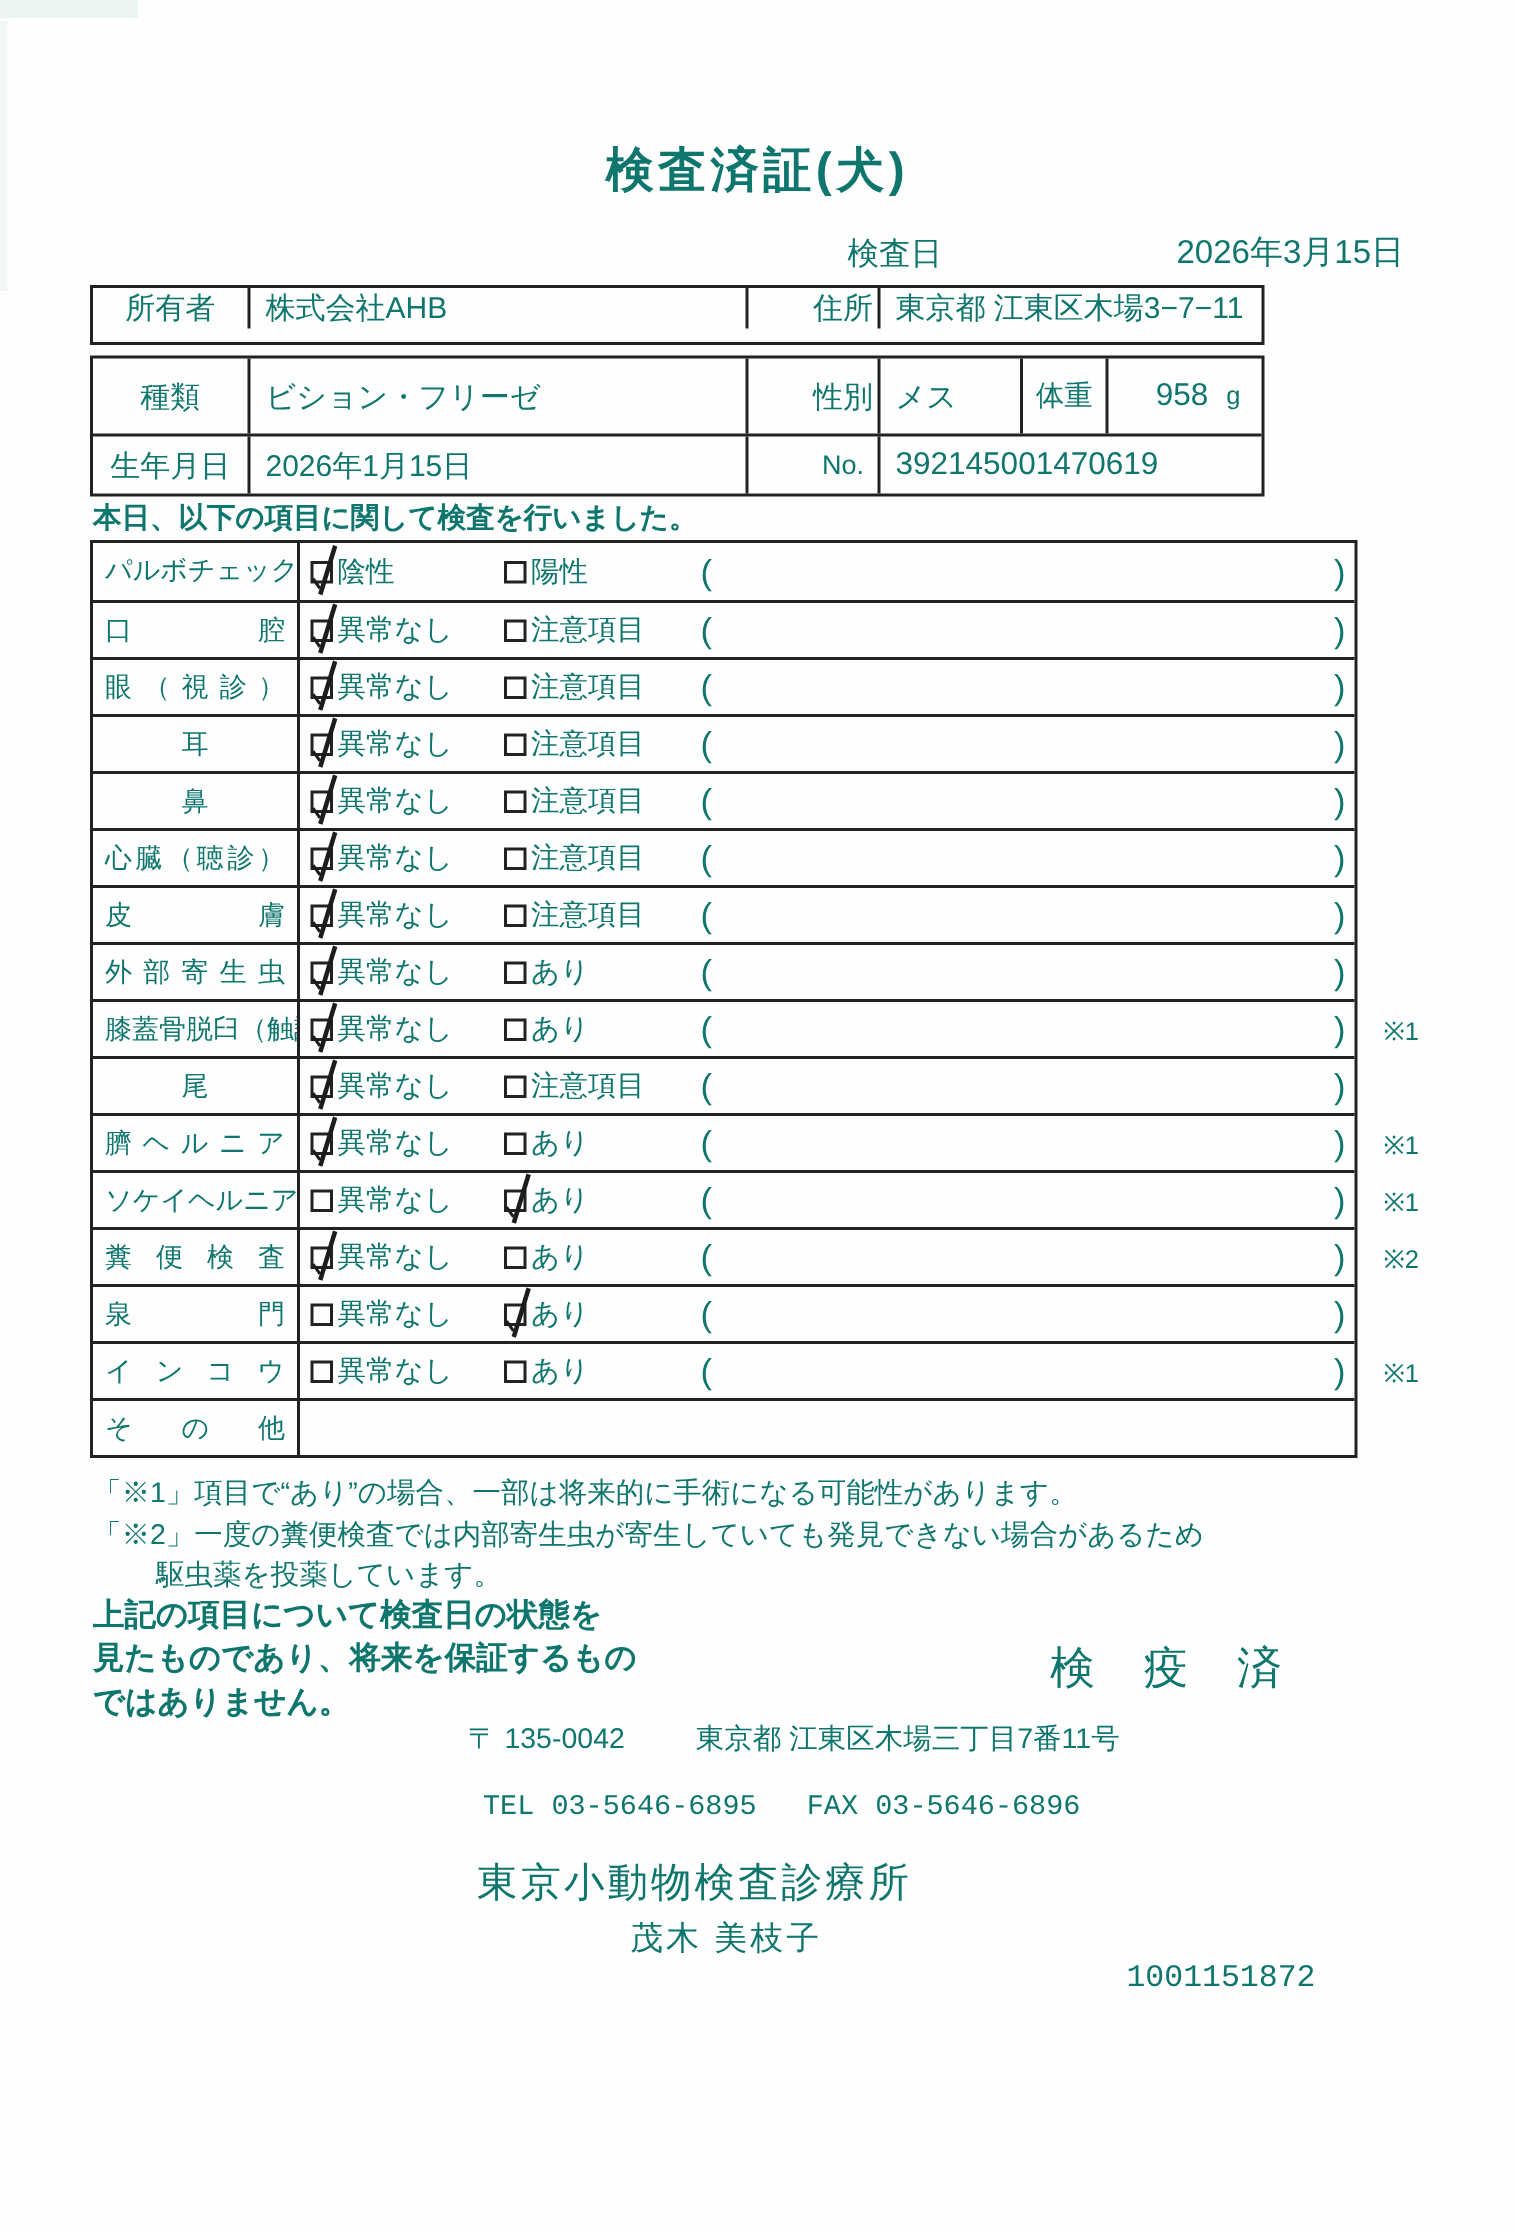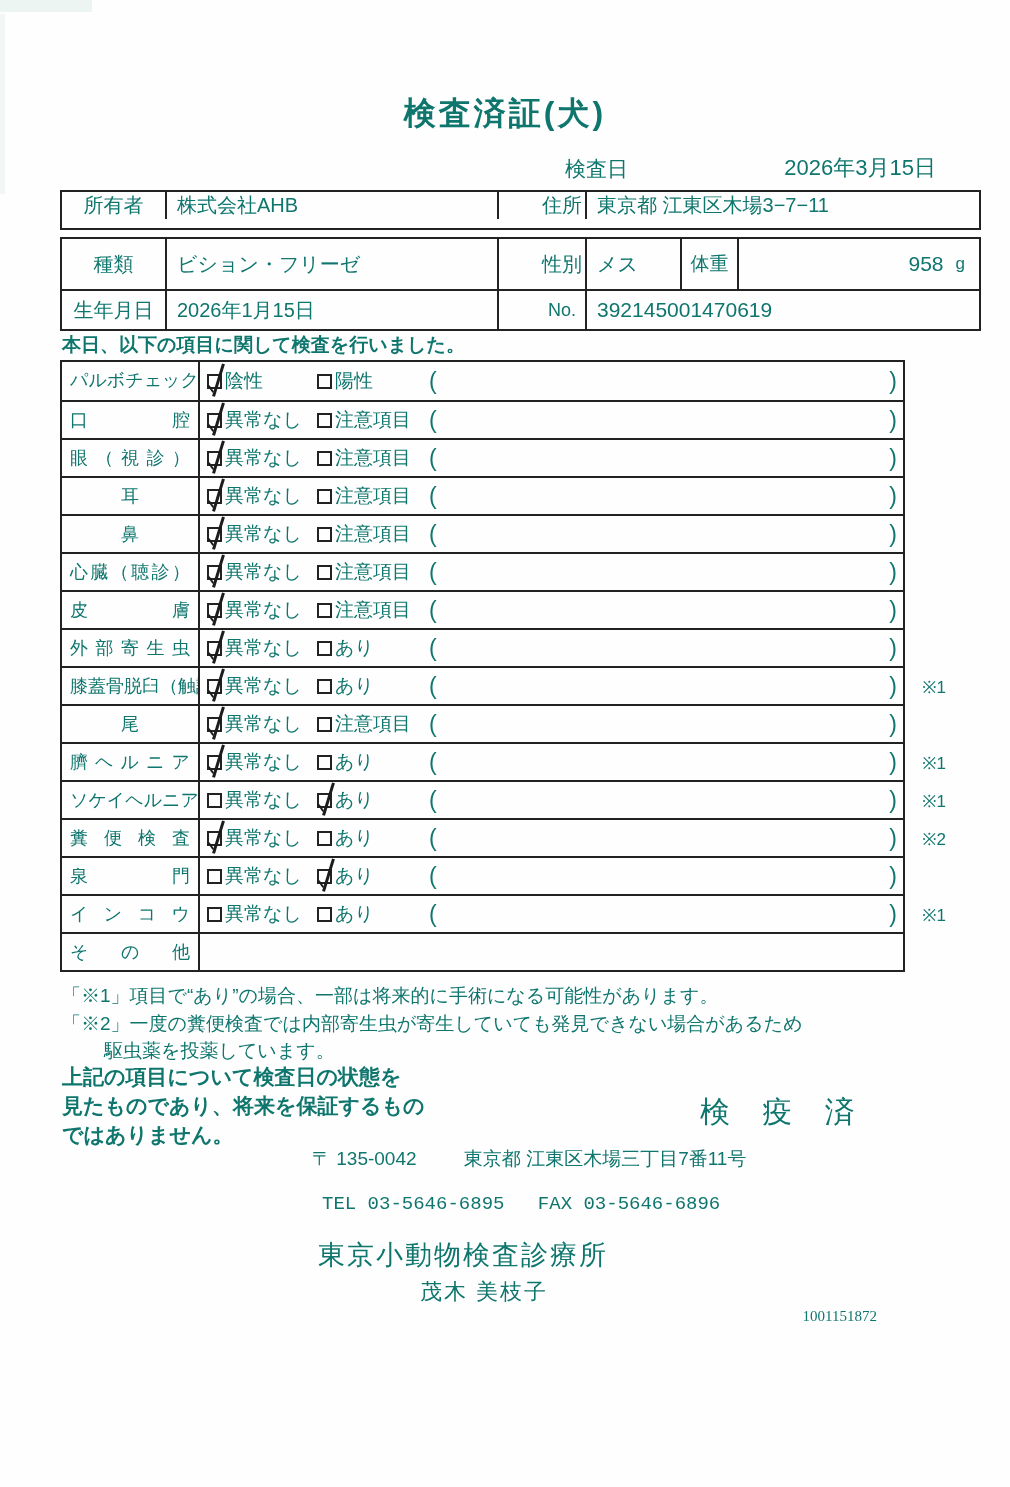--- a/index.html
+++ b/index.html
@@ -12,21 +12,21 @@
   }
   .scan-tint { position:absolute; top:0; left:0; width:92px; height:12px; background:#ecf5f1; }
   .scan-tint-v { position:absolute; top:14px; left:0; width:5px; height:180px; background:#f2f6f4; }
 
   .title { position:absolute; top:92px; left:0; width:100%; text-align:center;
            font-size:32px; font-weight:bold; letter-spacing:3px; }
 
   .date-label { position:absolute; top:155px; left:565px; font-size:21px; }
   .date-value { position:absolute; top:153px; right:74px; font-size:22px; }
 
-  .tbl { position:absolute; left:60px; width:921px; border:2px solid #222; }
+  .tbl { position:absolute; left:60px; width:783px; border:2px solid #222; }
   .tbl-row { display:flex; }
   .tbl-row + .tbl-row { border-top:2px solid #222; }
   .cell { display:flex; align-items:center; font-size:20px; }
   .cell.lab { justify-content:center; }
   .cell.val { padding-left:10px; }
   .bR { border-right:2px solid #222; }
 
   #owner-table { top:190px; height:40px; }
   #pet-table   { top:237px; }
   .r1 { height:50px; }
@@ -43,21 +43,21 @@
   .intro { position:absolute; top:332px; left:62px; font-size:19px; font-weight:600; }
 
   .chk-table { position:absolute; left:60px; top:360px; width:845px; border:2px solid #222; }
   .chk-row { display:flex; height:38px; position:relative; }
   .chk-row + .chk-row { border-top:2px solid #222; }
   .chk-label { width:138px; border-right:2px solid #222; font-size:18px;
                line-height:36px; padding:0 8px; text-align:justify; text-align-last:justify;
                overflow:hidden; white-space:nowrap; }
   .chk-label.center { text-align:center; text-align-last:center; }
   .chk-content { flex:1; display:flex; align-items:center; padding-left:7px; }
-  .opt { display:flex; align-items:center; width:110px; font-size:19px; }
+  .opt { display:flex; align-items:center; width:129px; font-size:19px; }
   .cbx { position:relative; width:15px; height:15px; border:2px solid #222;
          margin-right:3px; flex:none; }
   .cbx.checked::after { content:""; position:absolute; left:8px; top:-13px; width:2.5px;
          height:34px; background:#1c1c1c; transform:rotate(17deg); }
   .cbx.checked::before { content:""; position:absolute; left:1px; top:9px; width:2px;
          height:8px; background:#1c1c1c; transform:rotate(-35deg); }
   .paren-open  { font-size:23px; font-weight:300; margin-left:2px; }
   .paren-space { flex:1; }
   .paren-close { font-size:23px; font-weight:300; margin-right:6px; }
   .chk-note { position:absolute; right:-43px; top:7px; font-size:17px; white-space:nowrap; }
@@ -70,22 +70,22 @@
   .stamp { position:absolute; left:700px; top:1092px; font-size:30px; letter-spacing:12px;
            white-space:nowrap; }
 
   .postal-line { position:absolute; left:312px; top:1146px; font-size:19px; }
   .postal-line .addr { margin-left:42px; }
   .tel-line { position:absolute; left:322px; top:1193px; font-size:19px;
               font-family:"Liberation Mono", monospace; letter-spacing:0; }
   .tel-line .fax { margin-left:22px; }
   .clinic-name { position:absolute; left:318px; top:1237px; font-size:27px; letter-spacing:2px; }
   .vet-name { position:absolute; left:420px; top:1277px; font-size:22px; letter-spacing:2px; }
-  .serial { position:absolute; right:133px; top:1308px; font-size:15px;
-            font-family:Liberation Serif, serif; }
+  .serial { position:absolute; right:133px; top:1308px; font-size:21px;
+            font-family:Liberation Mono, monospace; }
 </style>
 </head>
 <body>
 
 <div class="page">
   <div class="scan-tint"></div>
   <div class="scan-tint-v"></div>
 
   <div class="title">検査済証(犬)</div>
 

